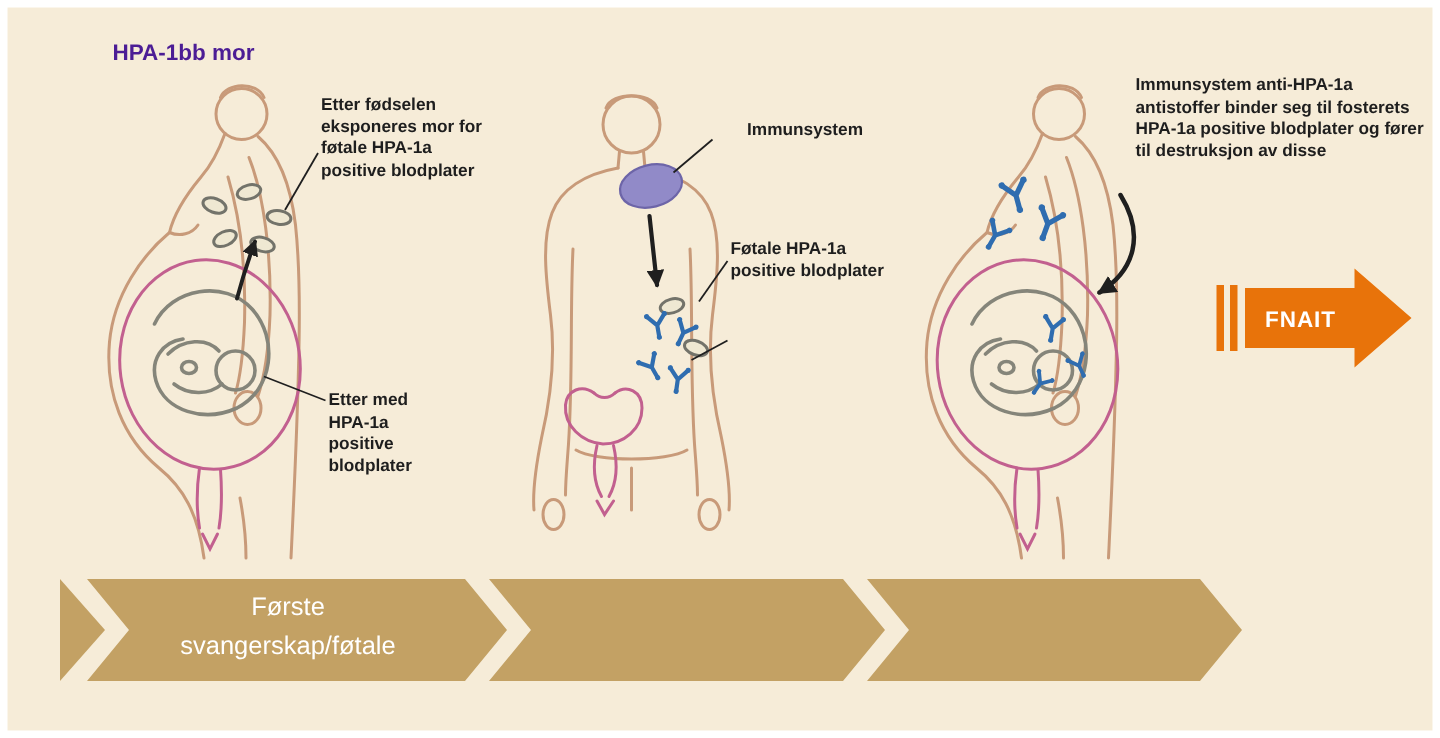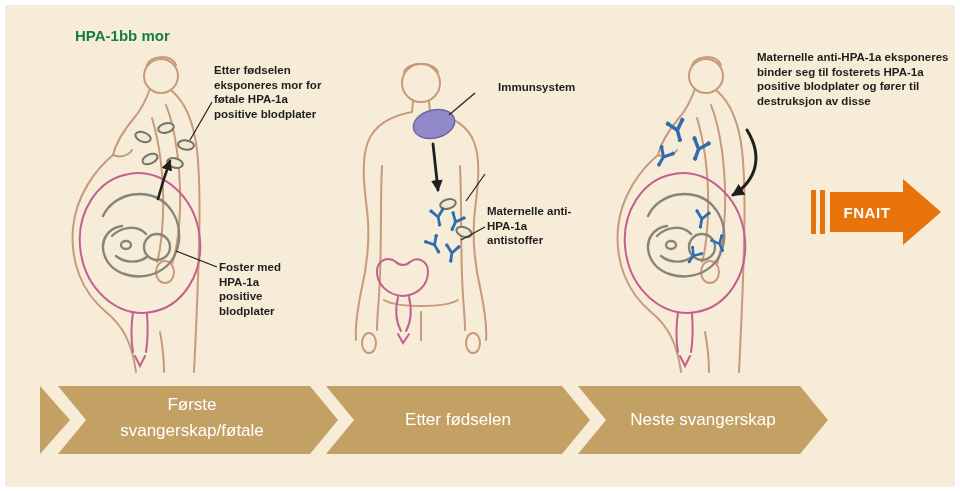--- a/index.html
+++ b/index.html
@@ -15,21 +15,21 @@
   }
   .art{position:absolute;left:0;top:0;z-index:1;}
   .leader{stroke:#1f1f1f;stroke-width:1.2;fill:none;}
   .arrow{stroke:#1f1f1f;fill:none;stroke-linecap:round;}
   .fnait-text{
     fill:#ffffff;font-family:"Liberation Sans",sans-serif;
     font-size:15px;font-weight:700;letter-spacing:.6px;text-anchor:middle;
   }
   .title{
     position:absolute;left:75px;top:27px;z-index:2;
-    font-size:15px;font-weight:700;color:#15803d;text-align:center;
+    font-size:15px;font-weight:700;color:#4c1d95;text-align:center;
   }
   .note{
     position:absolute;z-index:2;
     font-size:11.5px;font-weight:700;line-height:1.27;color:#1e1e1e;
   }
   .stage{
     position:absolute;z-index:2;text-align:center;
     font-size:17px;font-weight:400;line-height:26px;color:#ffffff;
   }
 </style>
@@ -161,28 +161,26 @@
       <polygon points="58,386 310,386 338,420 310,454 58,454 86,420"></polygon>
       <polygon points="326,386 562,386 590,420 562,454 326,454 354,420"></polygon>
       <polygon points="578,386 800,386 828,420 800,454 578,454 606,420"></polygon>
     </g>
   </svg>
 
   <div class="title">HPA-1bb mor</div>
 
   <div class="note" style="left:214px;top:63px;width:120px">Etter fødselen eksponeres mor for føtale HPA-1a positive blodplater</div>
 
-  <div class="note" style="left:219px;top:260px;width:82px">Foster med HPA-1a positive blodplater</div>
+  <div class="note" style="left:219px;top:260px;width:82px">Etter med HPA-1a positive blodplater</div>
 
   <div class="note" style="left:498px;top:80px;width:110px">Immunsystem</div>
 
+  <div class="note" style="left:487px;top:159px;width:122px">Føtale HPA-1a positive blodplater</div>
 
-  <div class="note" style="left:487px;top:204px;width:94px">Maternelle anti-HPA-1a antistoffer</div>
 
-  <div class="note" style="left:757px;top:50px;width:200px">Maternelle anti-HPA-1a eksponeres binder seg til fosterets HPA-1a positive blodplater og fører til destruksjon av disse</div>
+  <div class="note" style="left:757px;top:50px;width:200px">Immunsystem anti-HPA-1a antistoffer binder seg til fosterets HPA-1a positive blodplater og fører til destruksjon av disse</div>
 
   <div class="stage" style="left:107px;top:392px;width:170px">Første svangerskap/føtale</div>
 
-  <div class="stage" style="left:358px;top:407px;width:200px">Etter fødselen</div>
 
-  <div class="stage" style="left:603px;top:407px;width:200px">Neste svangerskap</div>
 
 </div>
 
 </body></html>

